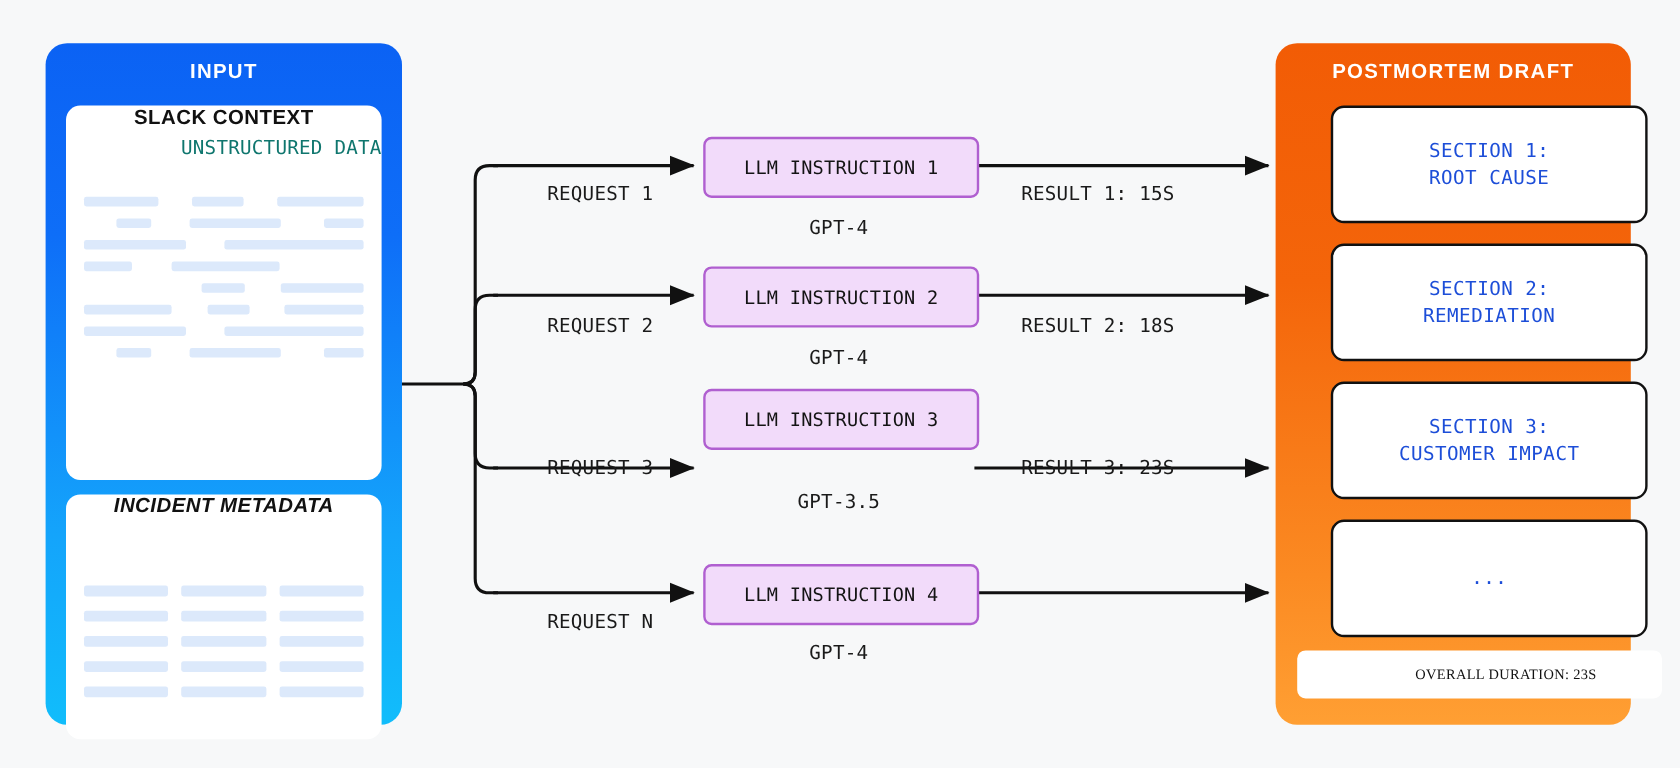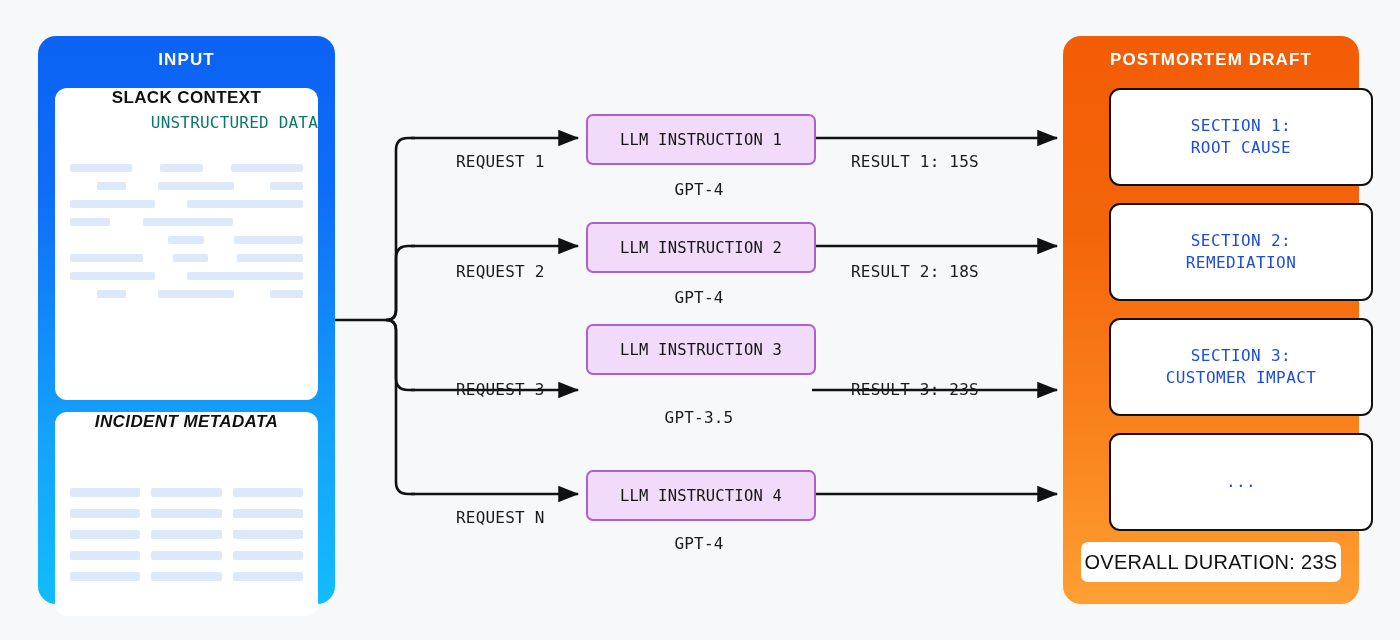--- a/index.html
+++ b/index.html
@@ -59,22 +59,22 @@
     font-size:16px;letter-spacing:.4px;margin-left:28px;
   }
   .sec-card.s1{top:52px;height:94px;}
   .sec-card.s2{top:167px;height:94px;}
   .sec-card.s3{top:282px;height:94px;}
   .sec-card.s4{top:397px;height:94px;}
   .duration-bar{
     position:absolute;left:18px;top:506px;width:260px;height:40px;
     background:#ffffff;border-radius:7px;
     display:flex;align-items:center;justify-content:center;
-    font-family:Liberation Sans, sans-serif;
-    font-size:20px;color:#111;letter-spacing:.3px;
+    font-family:Liberation Serif, serif;
+    font-size:12px;color:#111;letter-spacing:.3px;padding-left:44px;
   }
 
   
   .llm-box{
     position:absolute;left:586px;width:226px;height:47px;
     background:#f2dbfa;border:2px solid #b05fd0;border-radius:7px;
     display:flex;align-items:center;justify-content:center;
     font-family:"DejaVu Sans Mono","Liberation Mono",monospace;
     font-size:15.5px;color:#141414;letter-spacing:.2px;
   }

